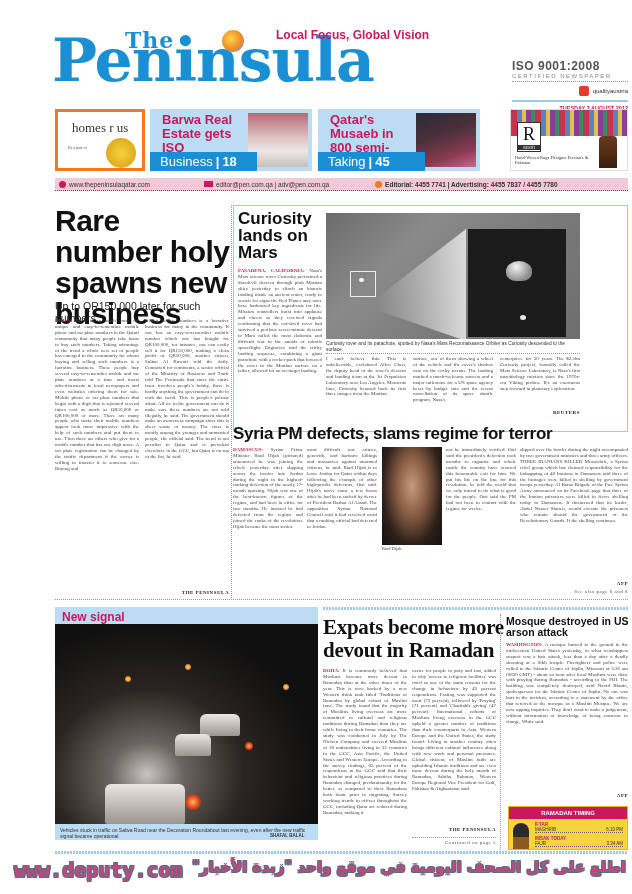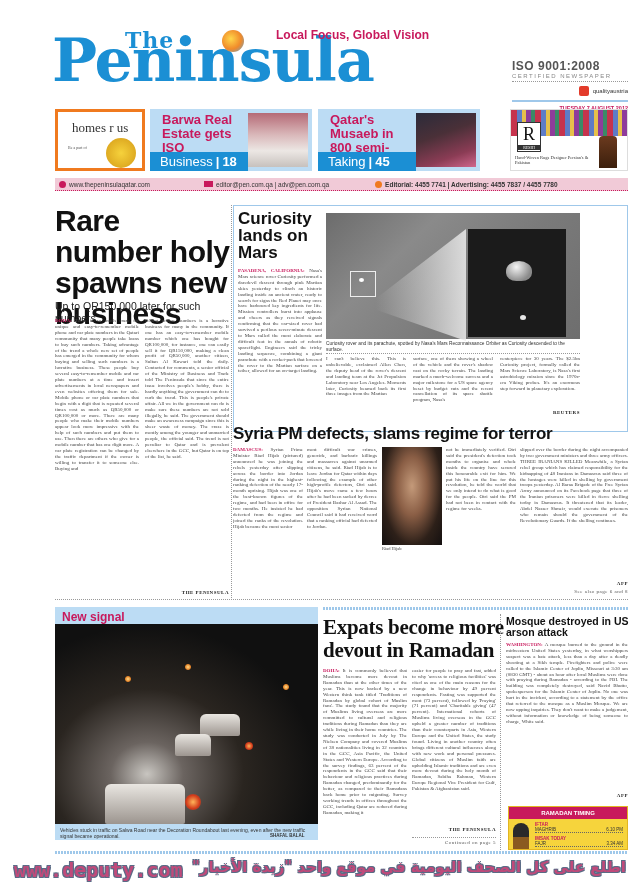--- a/index.html
+++ b/index.html
@@ -25,21 +25,21 @@
 
   
   .promo-ad { left: 55px; top: 109px; width: 90px; height: 62px; border: 3px solid #f07a1f; background: #fff; font-family: "Liberation Serif", serif; }
   .promo-ad .brand { position: absolute; left: 14px; top: 8px; font-size: 13px; color: #333; }
   .promo-ad .sub { position: absolute; left: 10px; top: 33px; font-size: 4px; color: #555; }
   .promo-ad .seal { position: absolute; left: 48px; top: 26px; width: 30px; height: 30px; border-radius: 50%; background: radial-gradient(circle, #f6d23c, #d49a17); }
 
   .teaser { top: 109px; width: 162px; height: 62px; background: #bcdcf4; }
   .teaser .t-title { position: absolute; left: 12px; top: 4px; width: 85px; font-family: "Liberation Sans", sans-serif; font-weight: bold; font-size: 13px; line-height: 14px; color: #c8195c; }
   .teaser .t-photo { position: absolute; right: 4px; top: 4px; width: 60px; height: 54px; }
-  .teaser .t-bar { position: absolute; left: 0; bottom: 0; width: 98px; height: 19px; background: #1b8fd4; color: #fff; font-family: "Liberation Sans", sans-serif; font-size: 13px; padding-left: 10px; line-height: 19px; }
+  .teaser .t-bar { position: absolute; left: 0; bottom: 0; width: 107px; height: 19px; background: #1b8fd4; color: #fff; font-family: "Liberation Sans", sans-serif; font-size: 13px; padding-left: 10px; line-height: 19px; }
   .teaser .t-bar .sep { font-weight: bold; margin: 0 3px; }
   .teaser .t-bar .num { font-weight: bold; }
   .teaser-biz { left: 150px; }
   .teaser-sport { left: 318px; }
   .photo-barwa { background: linear-gradient(180deg, #b56a76 0%, #d9b7b9 40%, #ece7e4 70%, #c7c1bd 100%); }
   .photo-sport { background: linear-gradient(160deg, #2b2b3a 0%, #4a3038 40%, #8b3c55 75%, #d0668c 100%); }
 
   .reshi-ad { left: 510px; top: 109px; width: 118px; height: 62px; background: #fff; border: 1px solid #ddd; }
   .reshi-ad .rugs { position: absolute; left: 0; top: 0; right: 0; height: 26px; background: repeating-linear-gradient(90deg, #c6334d 0 6px, #5e7cc7 6px 11px, #e6c04b 11px 15px, #8e3c9b 15px 20px, #3b8a67 20px 24px); }
   .reshi-ad .logo-box { position: absolute; left: 6px; top: 12px; width: 24px; height: 30px; background: #fff; border: 1px solid #333; font-family: "Liberation Serif", serif; font-size: 18px; text-align: center; line-height: 22px; color: #111; }

